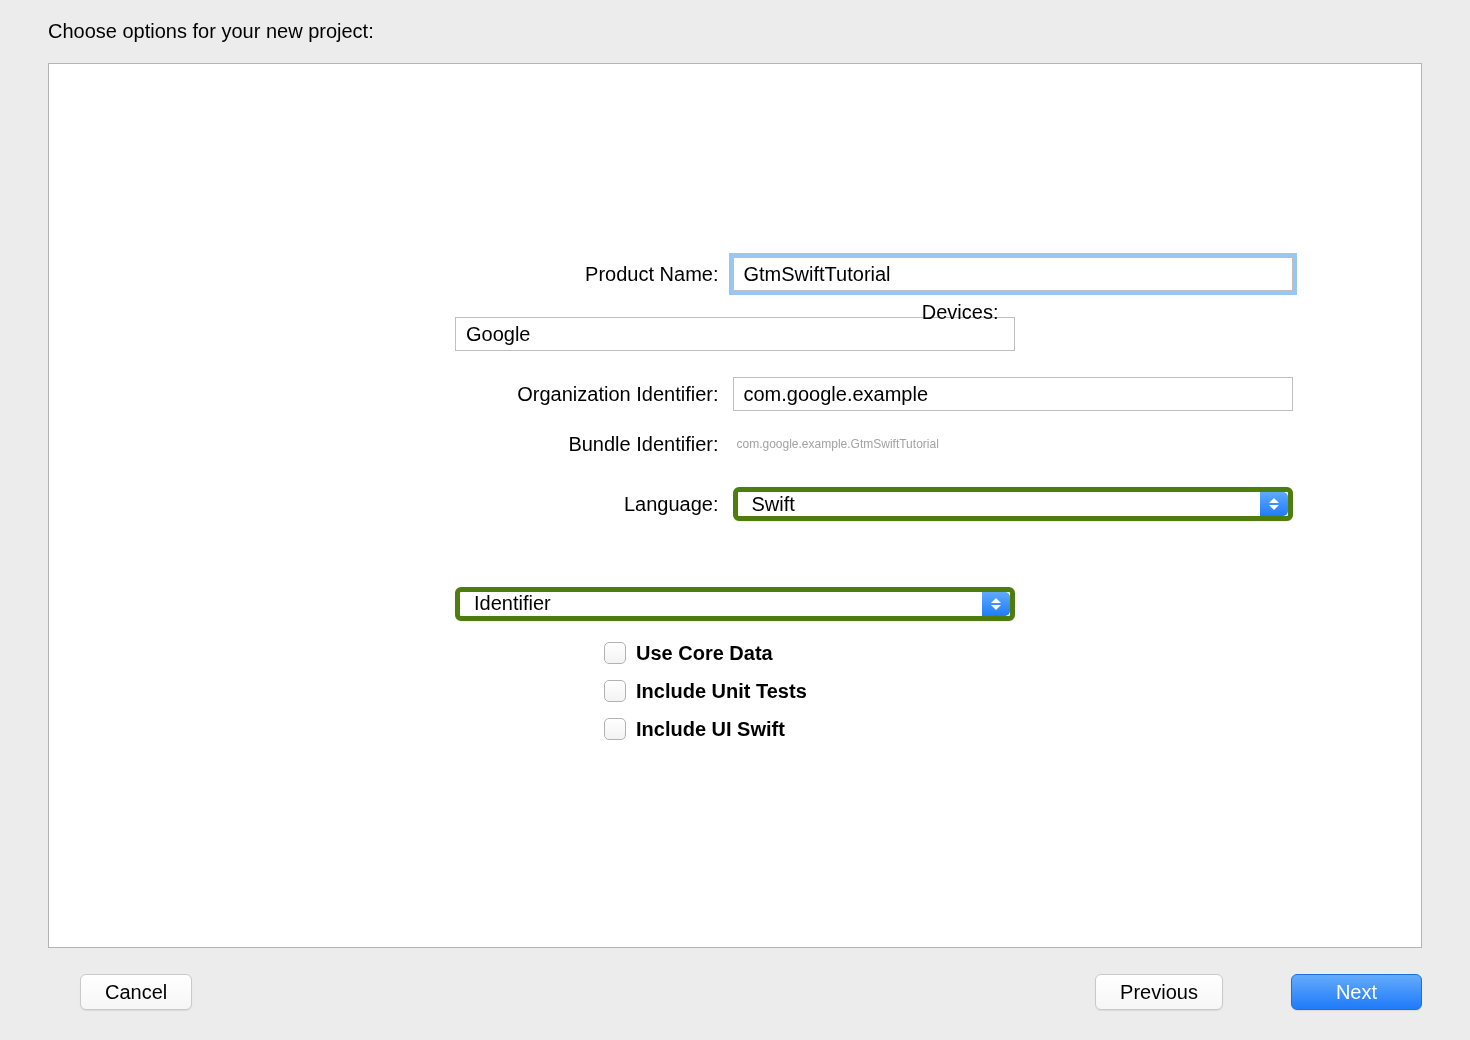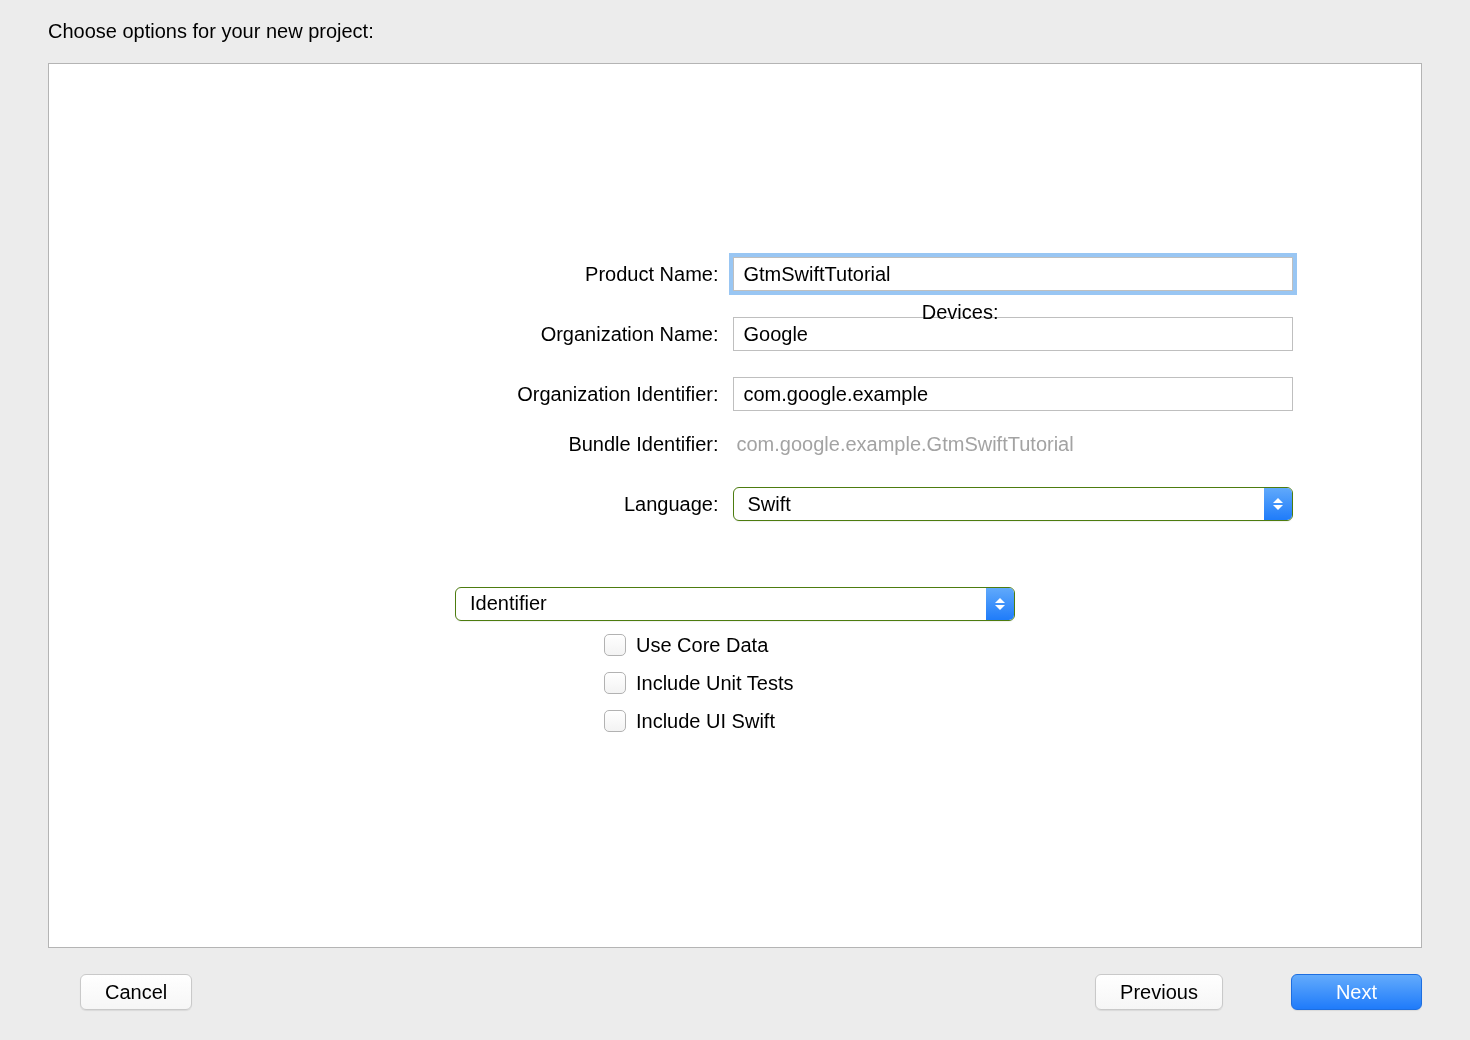--- a/index.html
+++ b/index.html
@@ -69,30 +69,30 @@
       padding: 0 10px;
       color: #000;
       background: #fff;
       outline: none;
     }
     .textfield.focused {
       border: 1px solid #bfbfbf;
       box-shadow: 0 0 0 4px #99c6f3;
     }
     .readonly-text {
-      font-size: 20px;
+      font-size: 12px;
       color: #a3a3a3;
       padding-left: 4px;
     }
     .select-wrapper {
       width: 560px;
       height: 34px;
       position: relative;
       background: #fff;
-      border: 1px solid #4d7c0f;
+      border: 5px solid #4d7c0f;
       border-radius: 6px;
       display: flex;
       align-items: center;
       box-shadow: 0 1px 1px rgba(0,0,0,0.06);
     }
     .select-value {
       padding-left: 14px;
       font-size: 20px;
       color: #000;
       flex: 1;
@@ -169,21 +169,22 @@
       color: #fff;
       padding: 0 44px;
     }
     .footer .spacer {
       flex: 1;
     }
     .footer .gap {
       width: 36px;
     }
     .checkboxes-group {
-      margin-top: 4px;
+      margin-top: 12px;
+      font-weight: bold;
     }
     .select-row {
       margin-top: 10px;
     }
   </style>
 </head>
 <body>
 
 <div class="dialog">
   <div class="title">Choose options for your new project:</div>
@@ -192,21 +193,20 @@
     <div class="form">
 
       <div class="row">
         <div class="label">Product Name:</div>
         <div class="field">
           <input type="text" class="textfield focused" value="GtmSwiftTutorial" style="">
         </div>
       </div>
 
       <div class="row">
-        <div class="label">Organization Name:</div>
         <div class="field">
           <input type="text" class="textfield" value="Google" style="">
         </div>
       </div>
 
       <div class="row">
         <div class="label">Organization Identifier:</div>
         <div class="field">
           <input type="text" class="textfield" value="com.google.example" style="">
         </div>

